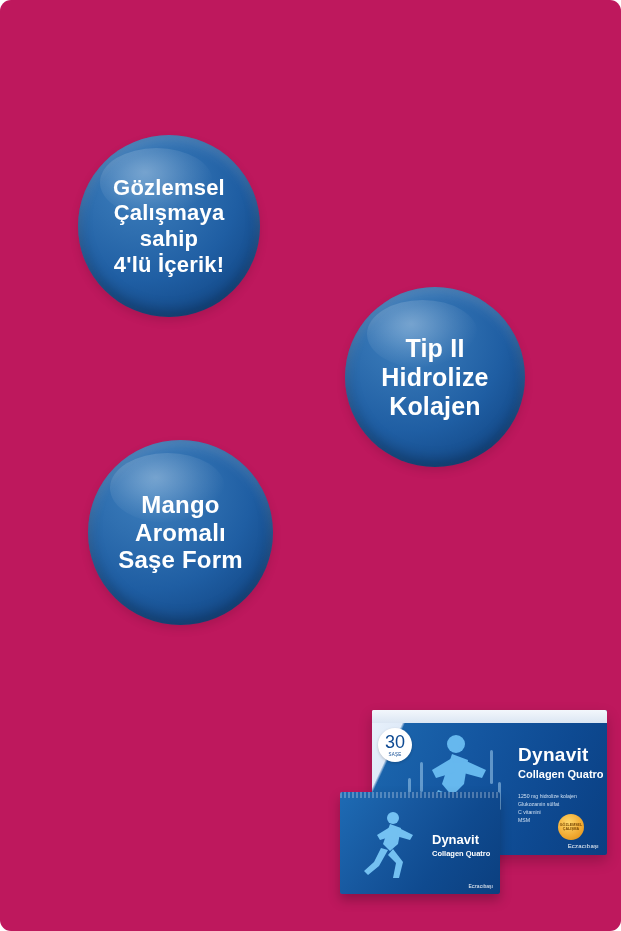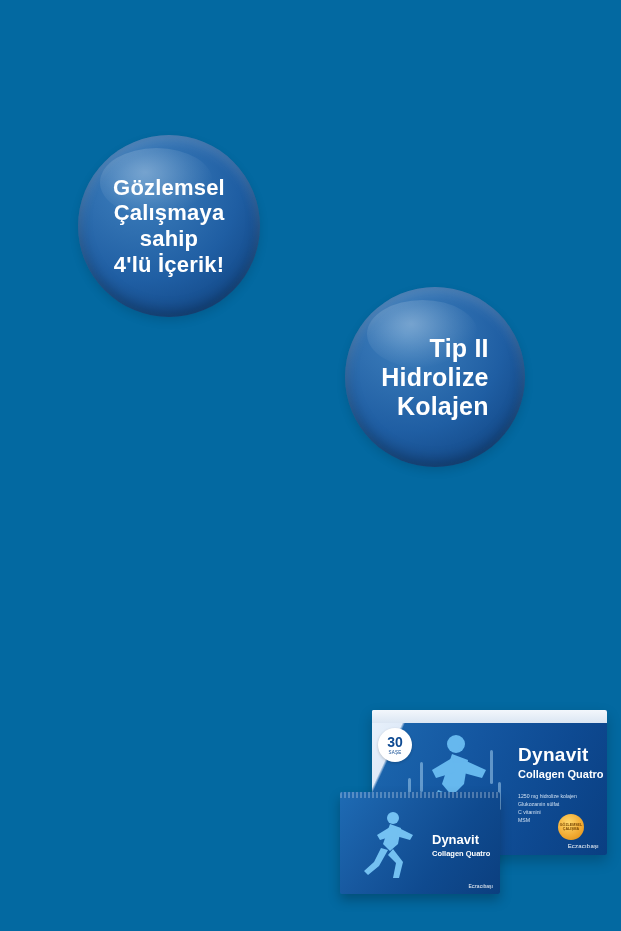--- a/index.html
+++ b/index.html
@@ -10,21 +10,22 @@
   body {
     width: 621px;
     height: 931px;
     position: relative;
     overflow: hidden;
     font-family: "Liberation Sans", sans-serif;
   }
   .stage {
     position: absolute;
     inset: 0;
-    background: #0369a1;
+    background: #be185d;
+    border-radius: 11px;
   }
 
   
   .badge {
     position: absolute;
     border-radius: 50%;
     display: flex;
     align-items: center;
     justify-content: center;
     text-align: center;
@@ -64,21 +65,20 @@
     width: 182px;
     height: 182px;
   }
   #badge-1 .badge-text { font-size: 22px; }
 
   #badge-2 {
     left: 345px;
     top: 287px;
     width: 180px;
     height: 180px;
-    text-align: right;
   }
   #badge-2 .badge-text { font-size: 25px; }
 
   #badge-3 {
     left: 88px;
     top: 440px;
     width: 185px;
     height: 185px;
   }
   #badge-3 .badge-text { font-size: 24px; }
@@ -163,21 +163,21 @@
     border-radius: 50%;
     background: #ffffff;
     color: #0e4a92;
     display: flex;
     flex-direction: column;
     align-items: center;
     justify-content: center;
     line-height: 1;
     box-shadow: 0 1px 3px rgba(0,0,0,0.2);
   }
-  .box .box-count .n { font-size: 14px; font-weight: bold; }
+  .box .box-count .n { font-size: 18px; font-weight: normal; }
   .box .box-count .u { font-size: 4.5px; margin-top: 1.5px; letter-spacing: .2px; }
   .box .box-seal {
     position: absolute;
     left: 186px;
     top: 104px;
     width: 26px;
     height: 26px;
     border-radius: 50%;
     background: radial-gradient(circle at 40% 35%, #ffd86b 0%, #f0a830 60%, #d88a14 100%);
     color: #7a4a06;
@@ -264,20 +264,25 @@
 sahip
 4'lü İçerik!</div>
   </div>
 
   <div class="badge" id="badge-2">
     <div class="badge-text">Tip II
 Hidrolize
 Kolajen</div>
   </div>
 
+  <div class="badge" id="badge-3">
+    <div class="badge-text">Mango
+Aromalı
+Saşe Form</div>
+  </div>
 
 
   <div class="product">
 
     <div class="box">
       <div class="box-topface"></div>
 
       <svg class="runner" viewBox="0 0 118 128" xmlns="http://www.w3.org/2000/svg">
         <g fill="#6fc3f7" opacity="0.9">
           <circle cx="62" cy="18" r="9"></circle>

